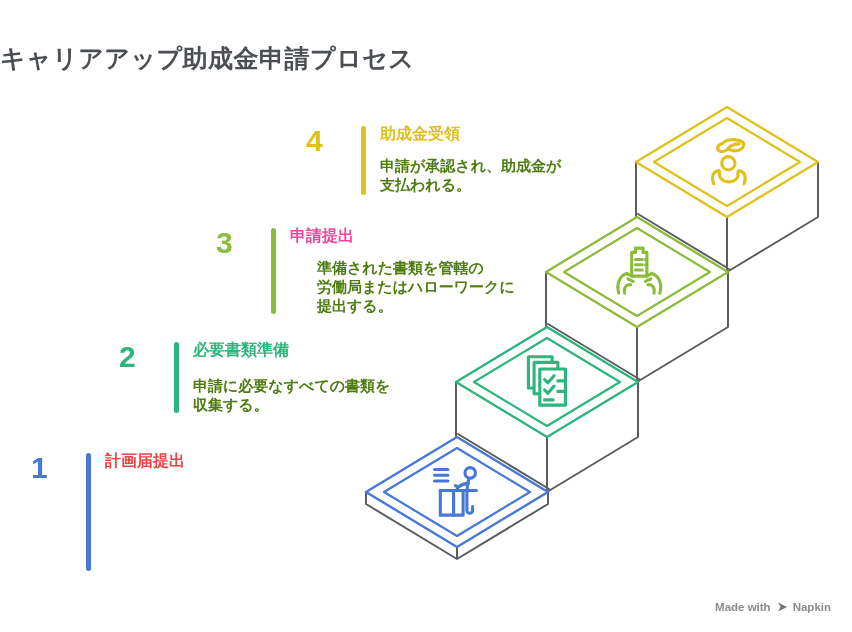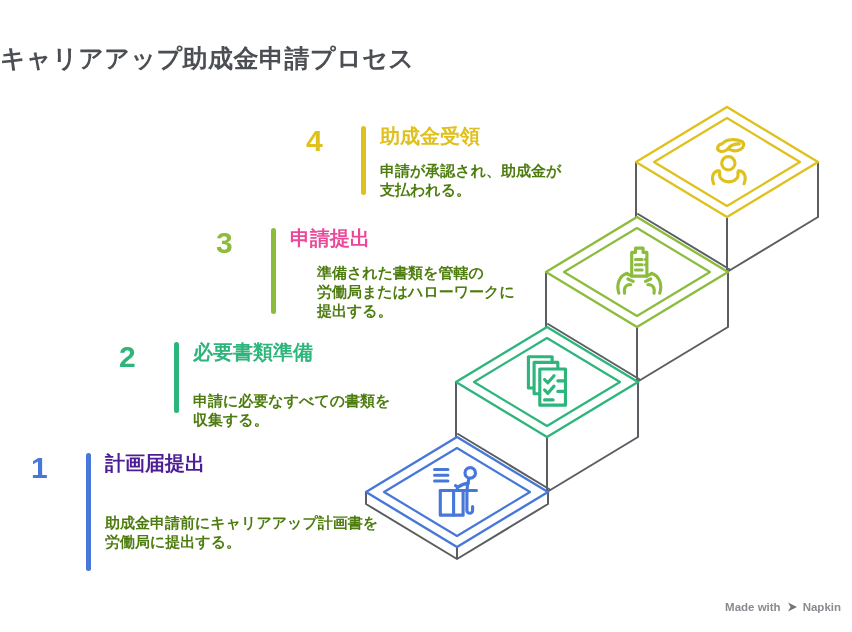--- a/index.html
+++ b/index.html
@@ -8,29 +8,29 @@
     font-family:"Liberation Sans","DejaVu Sans",sans-serif;
   }
   .page-title{
     position:absolute;left:0;right:0;top:42px;text-align:left;
     font-size:25px;font-weight:700;color:#4b4e53;letter-spacing:.5px;margin:0;
   }
   .step{position:absolute;display:flex;align-items:flex-start;}
   .num{width:55px;font-size:30px;font-weight:700;line-height:1.1;flex:0 0 auto;}
   .bar{width:5px;border-radius:2.5px;margin-top:2px;flex:0 0 auto;}
   .content{margin-left:14px;}
-  .step-title{font-size:20px;font-weight:700;line-height:1.2;}
+  .step-title{font-size:16px;font-weight:700;line-height:1.2;}
   .step-desc{font-size:15px;font-weight:600;line-height:19px;color:#4d7c0f;white-space:pre-line;}
   .s1{left:31px;top:451px;}  .s1 .bar{height:118px;} .s1 .step-desc{margin-top:38px;}
-  .s2{left:119px;top:340px;} .s2 .bar{height:71px;}  .s2 .step-desc{margin-top:27px;}
+  .s2{left:119px;top:340px;} .s2 .bar{height:71px;}  .s2 .step-desc{margin-top:17px;}
   .s3{left:216px;top:226px;} .s3 .bar{height:86px;}  .s3 .step-desc{margin-top:13px;margin-left:27px;}
   .s4{left:306px;top:124px;} .s4 .bar{height:69px;}  .s4 .step-desc{margin-top:13px;}
   #staircase{position:absolute;left:0;top:0;}
   .watermark{
-    position:absolute;right:11px;bottom:19px;display:flex;align-items:center;gap:5px;
+    position:absolute;right:21px;bottom:19px;display:flex;align-items:center;gap:5px;
     font-size:11.5px;font-weight:600;color:#888b90;
   }
 </style>
 </head>
 <body>
 
 <h1 class="page-title">キャリアアップ助成金申請プロセス</h1>
 
 <svg id="staircase" width="852" height="632" viewBox="0 0 852 632">
     <g>
@@ -87,23 +87,21 @@
         <path d="M44,19 C42.5,24 42,28 42,34 L42,52 a3,3 0 0,0 6,0 V48"></path>
         <path d="M43.5,23.5 C39,23.5 36,25 32.5,27.5 L30,26 M32.5,27.5 L31.5,30.5"></path>
       </g>
     </g>
   </svg>
 
 <div class="step s1">
   <div class="num" style="color: rgb(70, 119, 217);">1</div>
   <div class="bar" style="background-color: rgb(70, 119, 217);"></div>
   <div class="content">
-    <div class="step-title" style="color: #4c1d95;">計画届提出</div>
-    <div class="step-desc">助成金申請前にキャリアアップ計画書を
-労働局に提出する。</div>
+    <div class="step-title" style="color: #ef4444; text-align: right;">計画届提出</div>
   </div>
 </div>
 
 <div class="step s2">
   <div class="num" style="color: rgb(45, 181, 123);">2</div>
   <div class="bar" style="background-color: rgb(45, 181, 123);"></div>
   <div class="content">
     <div class="step-title" style="color: rgb(45, 181, 123);">必要書類準備</div>
     <div class="step-desc">申請に必要なすべての書類を
 収集する。</div>

